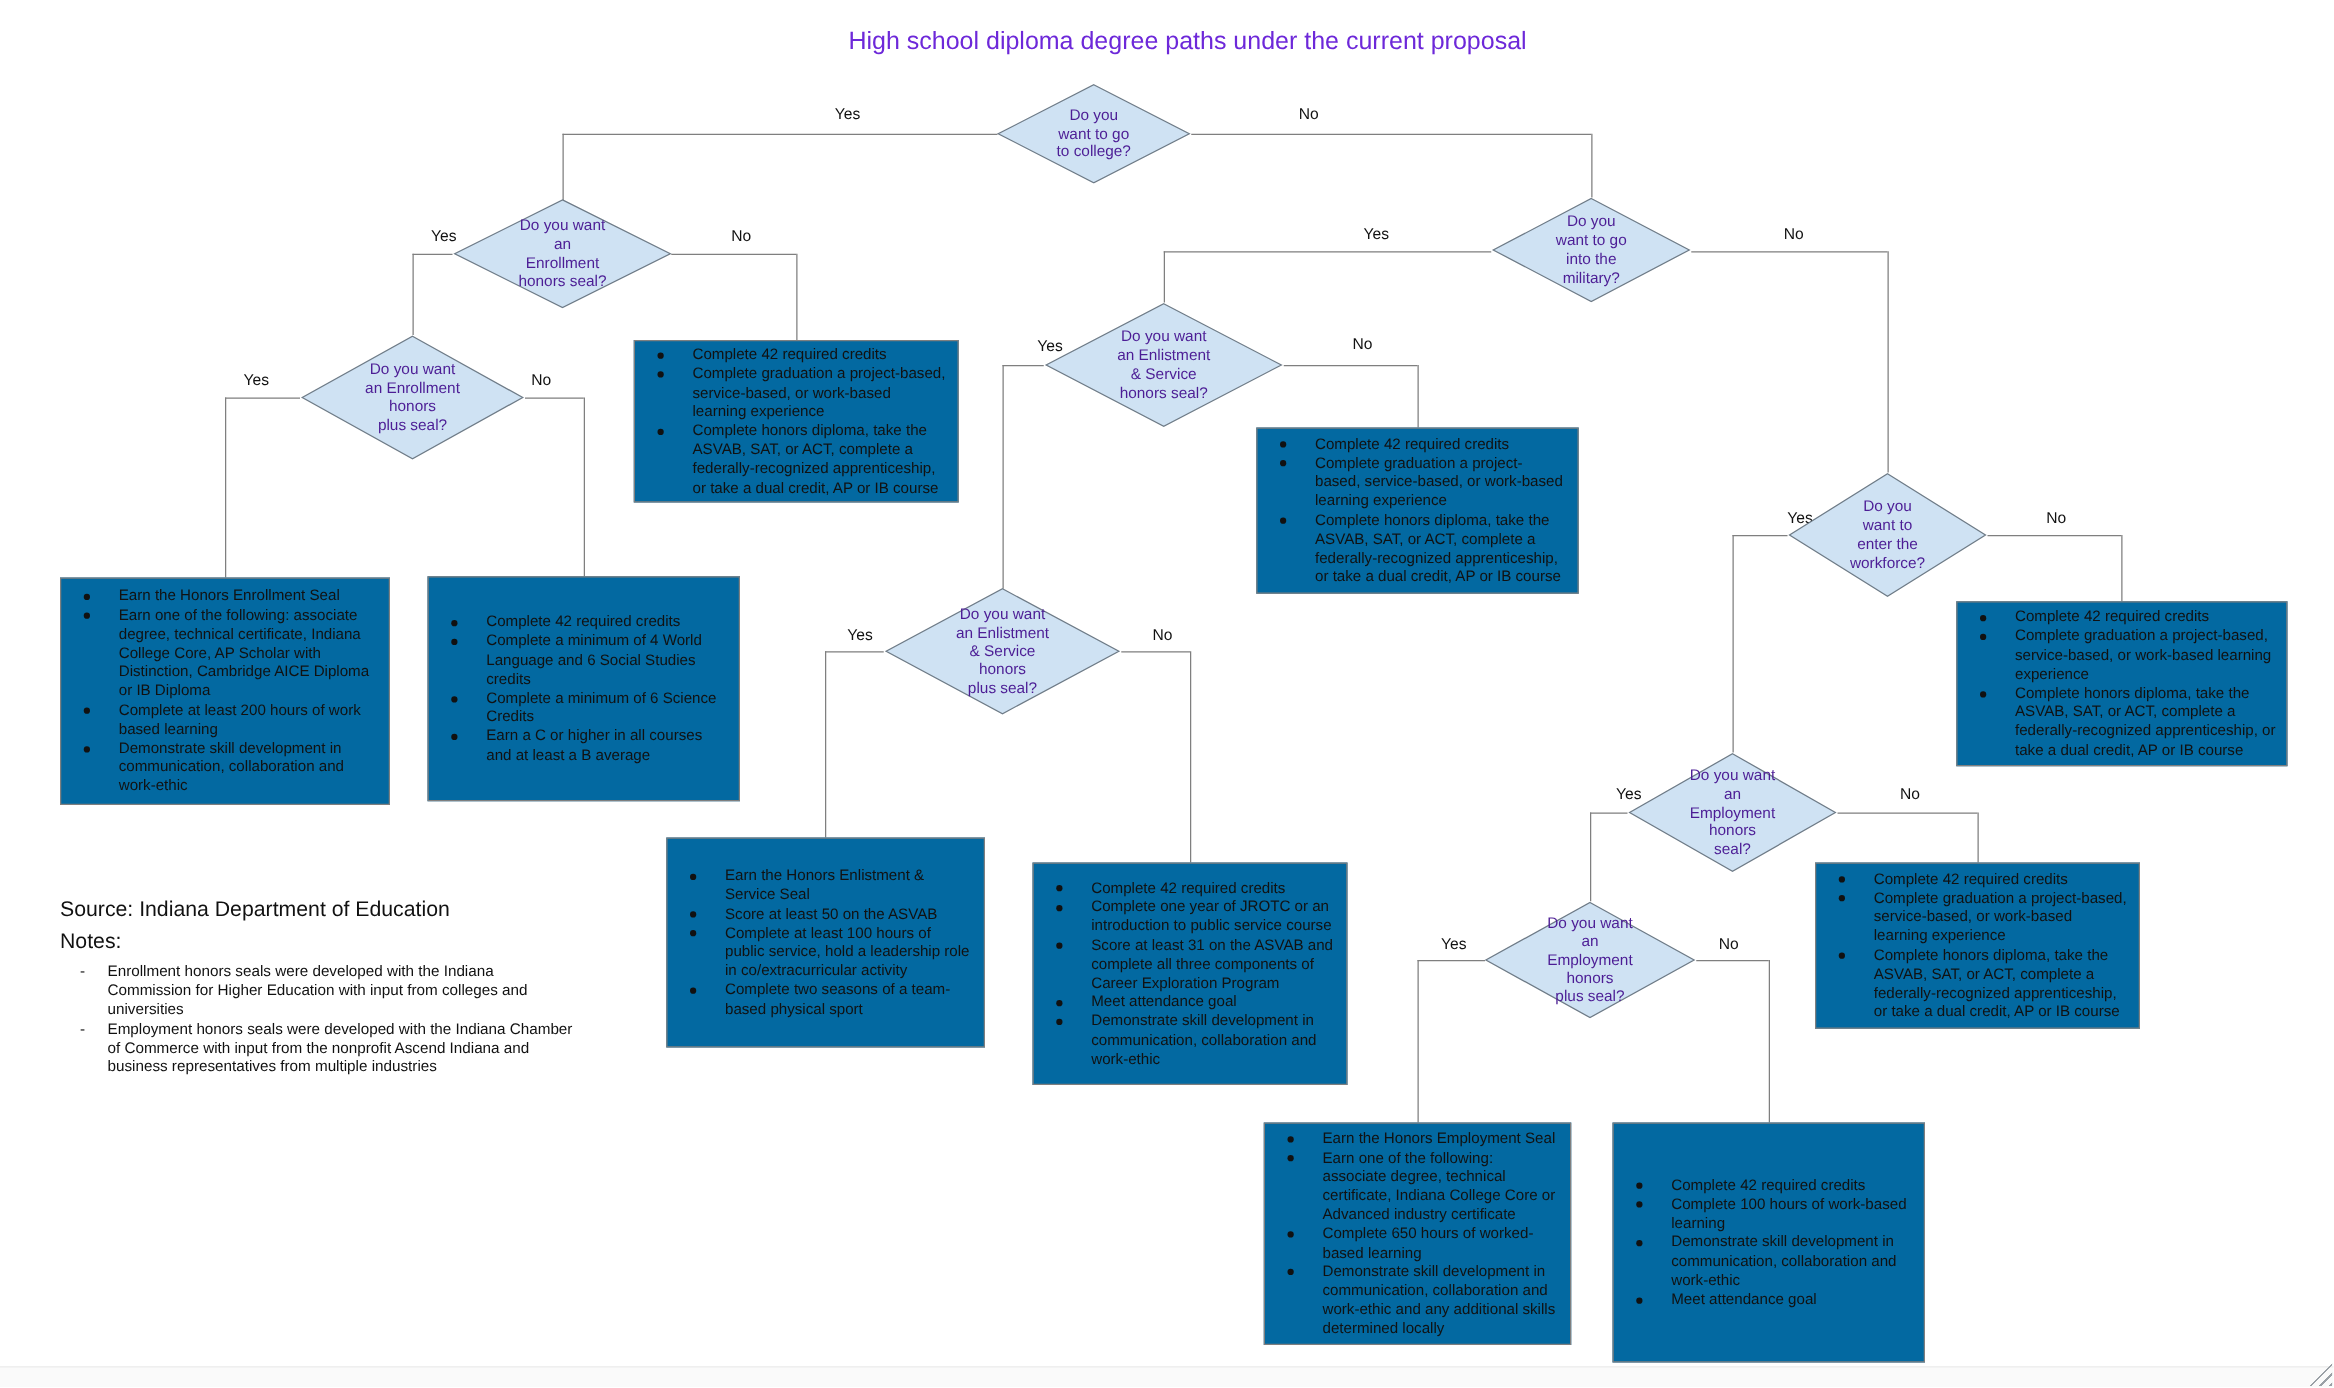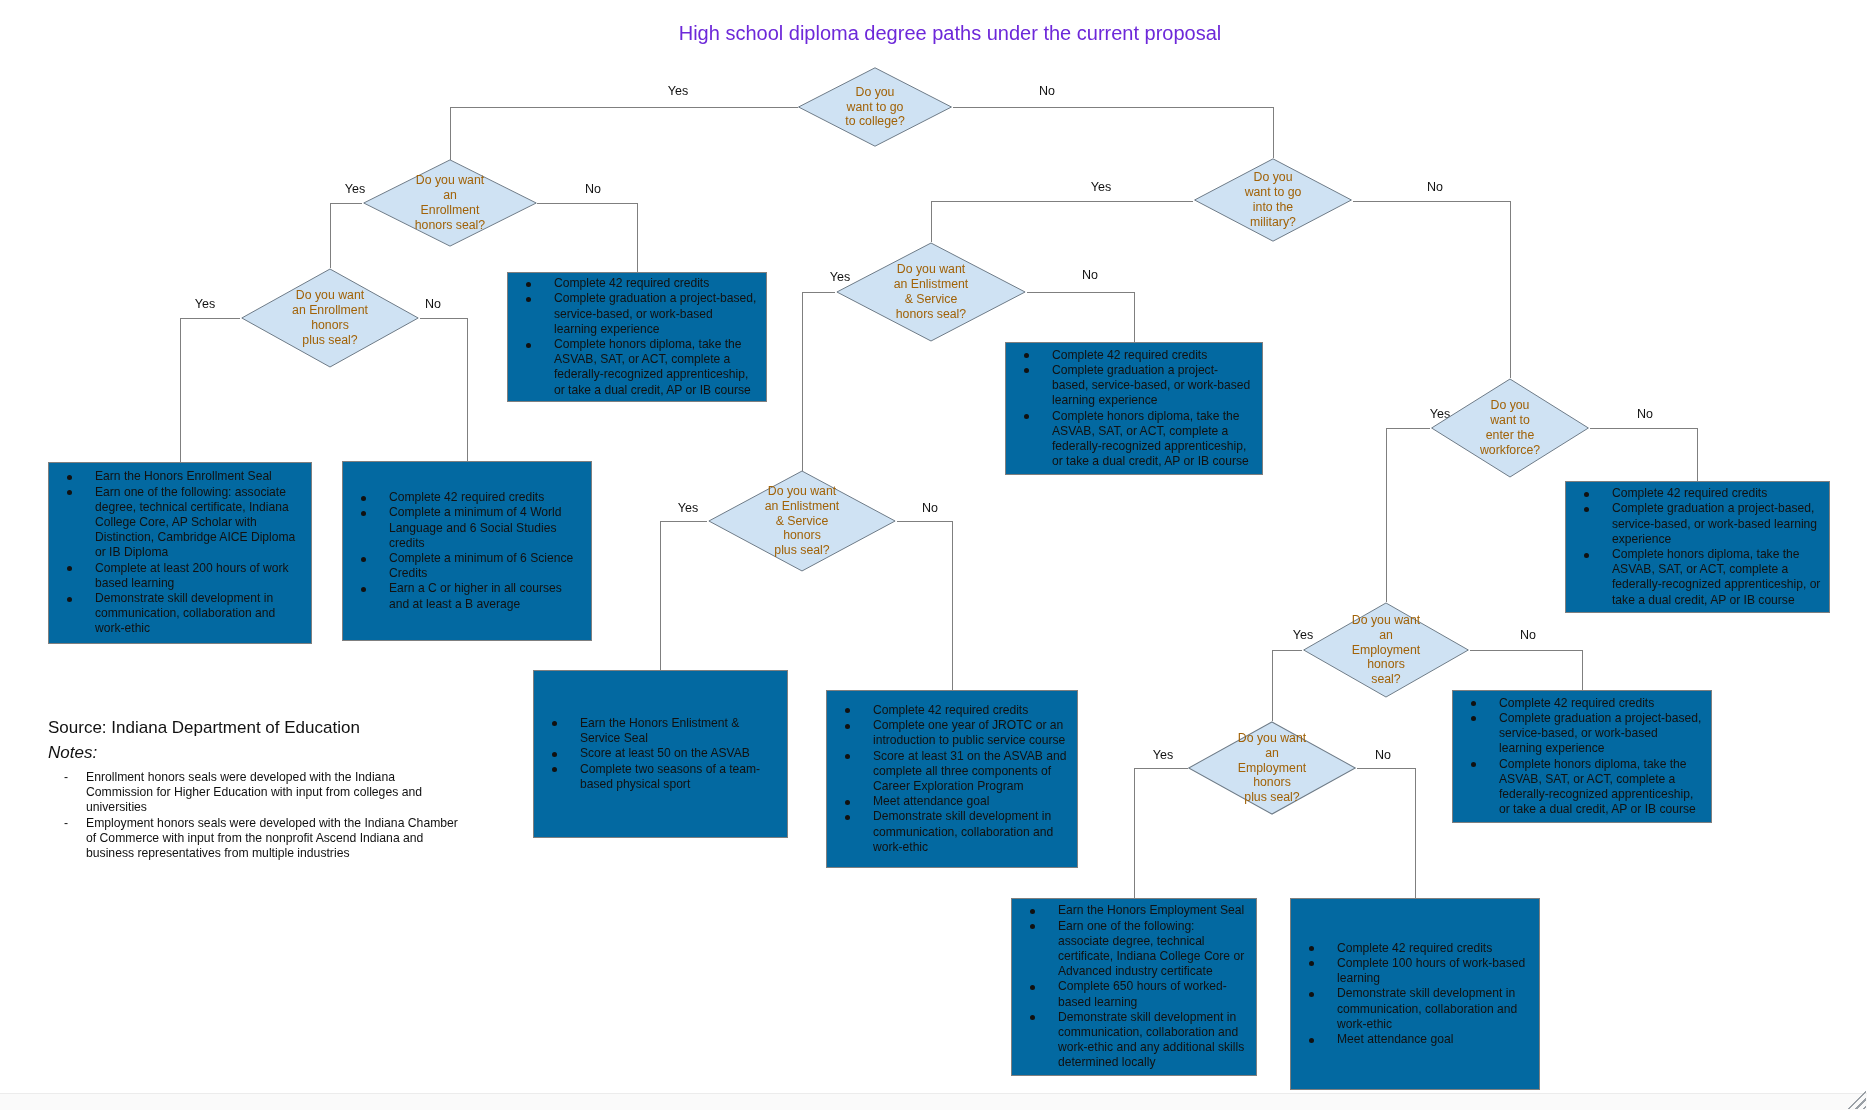--- a/index.html
+++ b/index.html
@@ -26,21 +26,21 @@
   .diamond { position: absolute; }
   .diamond svg { position: absolute; inset: 0; width: 100%; height: 100%; }
   .diamond polygon { fill: #cfe2f3; stroke: #6e7b87; stroke-width: 1; }
   .dlabel {
     position: absolute; inset: 0;
     display: flex; align-items: center; justify-content: center;
     text-align: center;
     white-space: pre-line;
     font-size: 12.3px;
     line-height: 14.8px;
-    color: #a16207;
+    color: #4c1d95;
   }
   .nodebox {
     position: absolute;
     background: #0369a1;
     border: 1px solid #7f7f7f;
     box-sizing: border-box;
     display: flex;
     align-items: center;
   }
   .nodebox ul { list-style: none; margin: 0; padding: 2px 8px 2px 0; width: 100%; }
@@ -60,21 +60,21 @@
     background: #111;
   }
   .edge {
     position: absolute;
     transform: translateX(-50%);
     font-size: 12.5px;
     color: #111;
     white-space: nowrap;
   }
   .source-line { position: absolute; left: 48px; top: 718px; font-size: 17px; }
-  .notes-title { position: absolute; left: 48px; top: 743px; font-size: 17px; font-style: italic; }
+  .notes-title { position: absolute; left: 48px; top: 743px; font-size: 17px; }
   .notes-list {
     position: absolute; left: 62px; top: 770px; width: 402px;
     list-style: none; margin: 0; padding: 0;
   }
   .notes-list li {
     position: relative;
     padding-left: 24px;
     font-size: 12.2px;
     line-height: 15.2px;
     color: #111;
@@ -287,20 +287,21 @@
     <ul>
       <li>Complete 42 required credits</li>
       <li>Complete graduation a project-based, service-based, or work-based learning experience</li>
       <li>Complete honors diploma, take the ASVAB, SAT, or ACT, complete a federally-recognized apprenticeship, or take a dual credit, AP or IB course</li>
     </ul>
   </div>
   <div class="nodebox" style="left:533px;top:670px;width:255px;height:168px;">
     <ul>
       <li>Earn the Honors Enlistment &amp; Service Seal</li>
       <li>Score at least 50 on the ASVAB</li>
+      <li>Complete at least 100 hours of public service, hold a leadership role in co/extracurricular activity</li>
       <li>Complete two seasons of a team-based physical sport</li>
     </ul>
   </div>
   <div class="nodebox" style="left:826px;top:690px;width:252px;height:178px;">
     <ul>
       <li>Complete 42 required credits</li>
       <li>Complete one year of JROTC or an introduction to public service course</li>
       <li>Score at least 31 on the ASVAB and complete all three components of Career Exploration Program</li>
       <li>Meet attendance goal</li>
       <li>Demonstrate skill development in communication, collaboration  and work-ethic</li>

